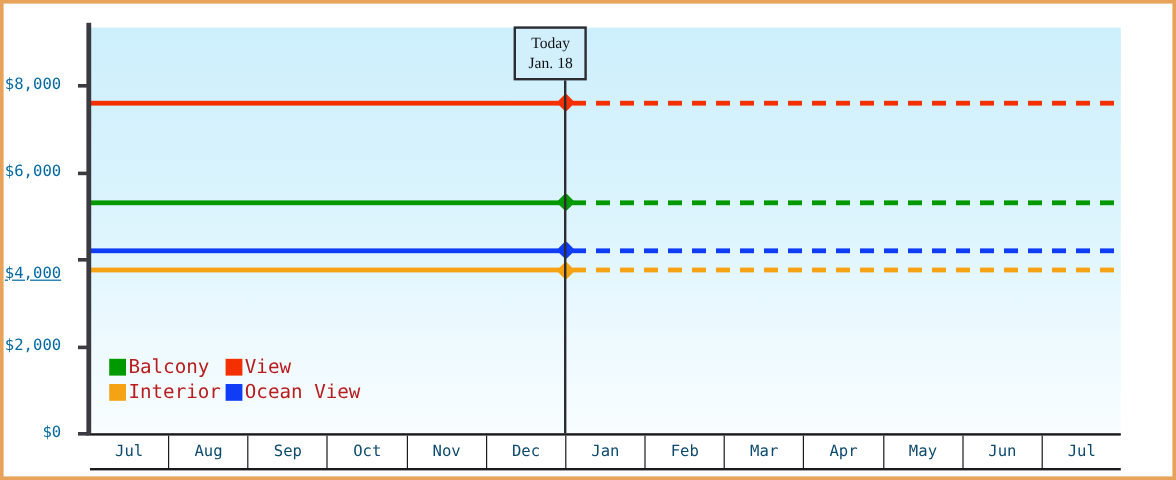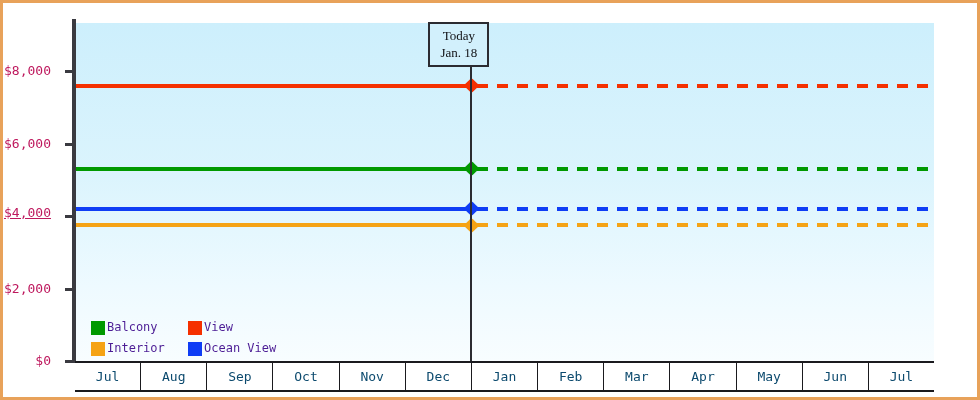--- a/index.html
+++ b/index.html
@@ -35,21 +35,21 @@
     position:absolute;
     left:62px;
     width:9px;height:3px;
     background:#3a3a40;
   }
   .ylabel{
     position:absolute;
     right:926px;
     text-align:right;
     font-size:13px;
-    color:#be185d;
+    color:#0369a1;
     white-space:nowrap;
     letter-spacing:0px;
   }
   
   .serieswrap{position:absolute;left:0;top:0;width:100%;height:100%;}
   .solidline{
     position:absolute;
     height:4px;
     left:0px;
   }
@@ -80,23 +80,23 @@
     text-align:center;
     font-size:13px;
     line-height:17px;
     color:#101014;
     white-space:nowrap;
     font-family:Liberation Serif, serif;
   }
   
   #legend{
     position:absolute;
-    left:88px; top:314px;
-    font-size:12px;
-    color:#4c1d95;
+    left:88px; top:292px;
+    font-size:16px;
+    color:#b91c1c;
     line-height:21px;
   }
   .legrow{display:flex;align-items:center;}
   .legitem{display:flex;align-items:center;}
   .legitem.first{width:97px;}
   .swatch{
     width:14px;height:14px;
     display:inline-block;
     margin-right:2px;
     flex:0 0 auto;
@@ -147,21 +147,21 @@
     <div id="todayline" style="left: 395.462px;"></div>
   </div>
 
   <div id="yaxis"></div>
   <div id="yticks-layer">
       <div class="ytick" style="top: 357px;"></div>
       <div class="ylabel" style="top: 350px;">$0</div>
       <div class="ytick" style="top: 284.5px;"></div>
       <div class="ylabel" style="top: 277.5px; text-align: center;">$2,000</div>
       <div class="ytick" style="top: 212px;"></div>
-      <div class="ylabel" style="top: 202px; text-decoration: underline;">$4,000</div>
+      <div class="ylabel" style="top: 218px; text-decoration: underline;">$4,000</div>
       <div class="ytick" style="top: 139.5px;"></div>
       <div class="ylabel" style="top: 132.5px; padding-left: 17px;">$6,000</div>
       <div class="ytick" style="top: 67px;"></div>
       <div class="ylabel" style="top: 60px;">$8,000</div>
     </div>
 
   <div id="todaybox" style="left: 425.462px; top: 19px;">
     <div>Today</div>
     <div>Jan. 18</div>
   </div>

